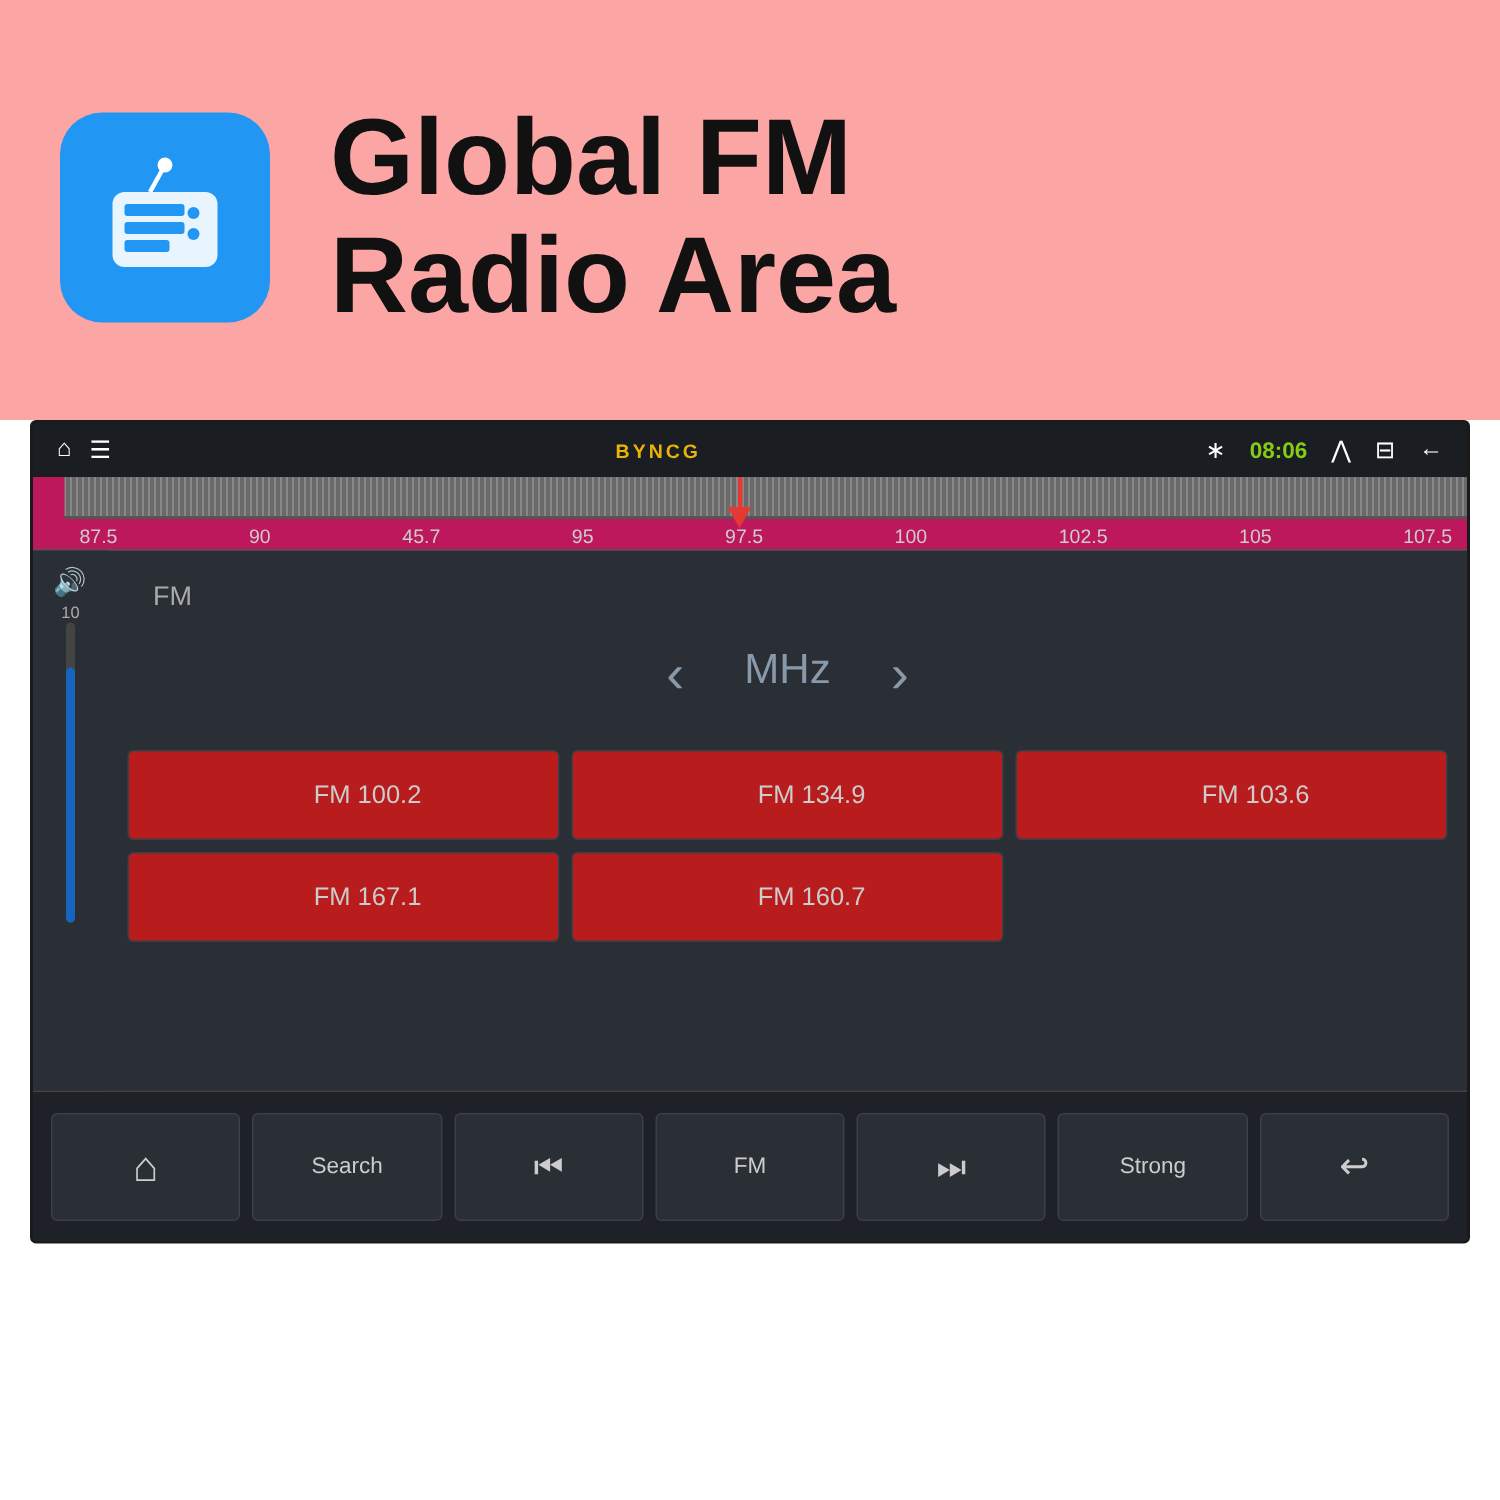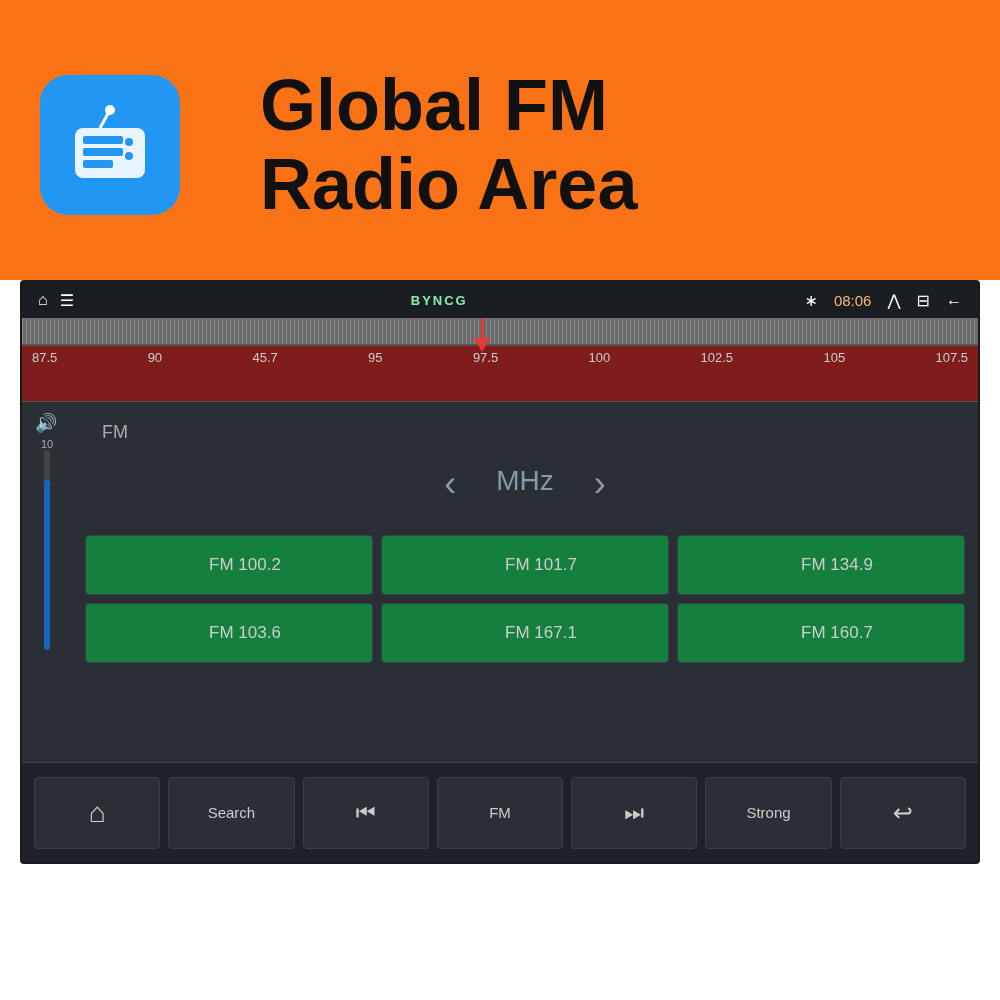--- a/index.html
+++ b/index.html
@@ -10,23 +10,22 @@
       font-family: Arial, sans-serif;
       overflow: hidden;
       position: relative;
     }
 
     
     #branding {
       display: flex;
       align-items: center;
       padding: 30px 40px 20px 40px;
-      background: #f97316;
+      background: #fca5a5;
       height: 280px;
-      gap: 40px;
     }
 
     #app-icon {
       width: 140px;
       height: 140px;
       background: #2196F3;
       border-radius: 28px;
       display: flex;
       align-items: center;
       justify-content: center;
@@ -62,49 +61,50 @@
     }
 
     .status-left {
       display: flex;
       align-items: center;
       gap: 12px;
     }
 
     .status-center {
       font-size: 13px;
-      color: #86efac;
+      color: #eab308;
       font-weight: bold;
       letter-spacing: 2px;
     }
 
     .status-right {
       display: flex;
       align-items: center;
       gap: 16px;
     }
 
     .status-icon {
       color: #ffffff;
       font-size: 16px;
     }
 
     .status-time {
-      color: #fdba74;
+      color: #84cc16;
       font-size: 15px;
-      font-weight: normal;
+      font-weight: bold;
     }
 
     
     #freq-ruler {
-      background: #7f1d1d;
-      height: 84px;
+      background: #be185d;
+      height: 49px;
       position: relative;
       overflow: hidden;
       border-bottom: 1px solid #555;
+      padding-left: 21px;
     }
 
     #ruler-bar {
       width: 100%;
       height: 28px;
       background: repeating-linear-gradient(
         90deg,
         #888 0px, #888 1px,
         #6a6a6a 1px, #6a6a6a 4px,
         #888 4px, #888 5px,
@@ -243,21 +243,21 @@
     #presets {
       width: 880px;
       margin: 20px auto 10px auto;
       display: grid;
       grid-template-columns: 1fr 1fr 1fr;
       grid-template-rows: 1fr 1fr;
       gap: 8px;
     }
 
     .preset-btn {
-      background: #15803d;
+      background: #b91c1c;
       border: 1px solid #3a3f48;
       border-radius: 4px;
       height: 60px;
       display: flex;
       align-items: center;
       justify-content: center;
       color: #cccccc;
       font-size: 17px;
       cursor: pointer;
       padding-left: 32px;
@@ -374,21 +374,20 @@
     <div id="center-panel">
       <div id="band-label">FM</div>
       <div id="freq-display">
         <div id="prev-btn">‹</div>
         <span id="freq-unit">MHz</span>
         <div id="next-btn">›</div>
       </div>
 
       <div id="presets">
         <div class="preset-btn">FM 100.2</div>
-        <div class="preset-btn">FM 101.7</div>
         <div class="preset-btn">FM 134.9</div>
         <div class="preset-btn">FM 103.6</div>
         <div class="preset-btn">FM 167.1</div>
         <div class="preset-btn">FM 160.7</div>
       </div>
     </div>
 
   </div>
 
   <div id="bottom-bar">

